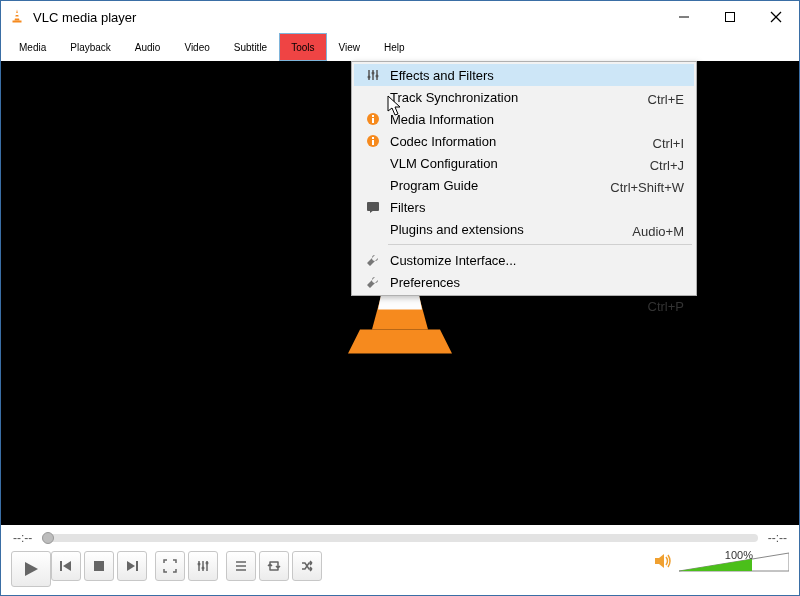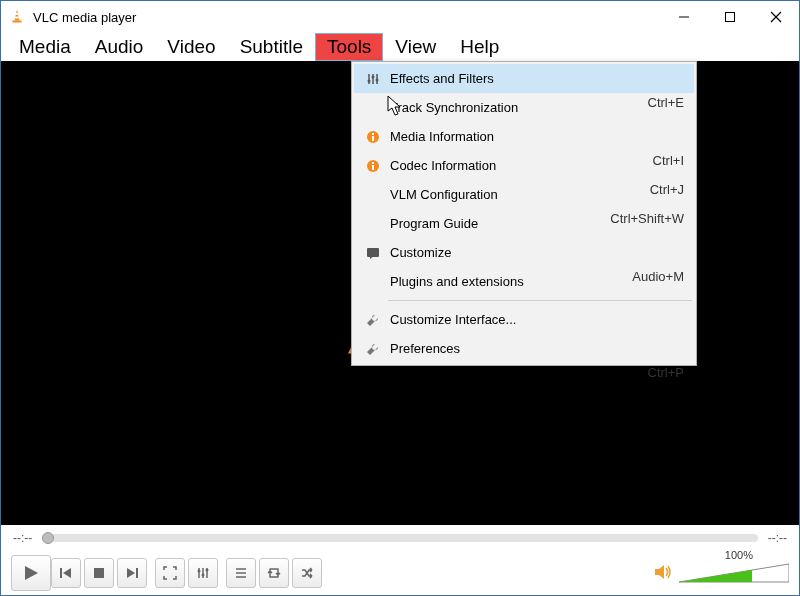--- a/index.html
+++ b/index.html
@@ -8,42 +8,42 @@
   
   .titlebar { height:32px; display:flex; align-items:center; justify-content:space-between; padding:0 0 0 8px; background:#fff; }
   .titlebar-left { display:flex; align-items:center; gap:8px; }
   .vlc-cone { width:16px; height:16px; }
   .title-text { font-size:13px; }
   .win-controls { display:flex; height:100%; }
   .win-btn { width:46px; height:32px; display:flex; align-items:center; justify-content:center; }
   .win-btn svg { stroke:#000; }
   
   .menubar { height:28px; display:flex; align-items:stretch; padding:0 6px; background:#fff; border-bottom:0; user-select:none; position:relative; }
-  .menu-item { padding:0 12px; display:flex; align-items:center; font-size:19px; cursor:default; }
+  .menu-item { padding:0 12px; display:flex; align-items:center; font-size:10px; cursor:default; }
   .menu-item.open { background:#ef4444; border:1px solid #7eb4da; padding:12px 11px; }
   
   .video { flex:1; background:#000; position:relative; overflow:hidden; }
   .center-cone { position:absolute; left:50%; top:50%; transform:translate(-50%, -50%); }
   
   .dropdown { position:absolute; left:350px; top:60px; width:346px; background:#f2f2f2; border:1px solid #b0b0b0; box-shadow:2px 2px 6px rgba(0,0,0,0.25); z-index:10; padding:2px; }
-  .dropdown .row { display:flex; align-items:center; height:29px; padding:0 10px 0 6px; font-size:13px; }
+  .dropdown .row { display:flex; align-items:center; height:22px; padding:0 10px 0 6px; font-size:13px; }
   .dropdown .row.hovered { background:#cde6f7; }
   .dropdown .ico { width:26px; display:flex; align-items:center; justify-content:center; flex-shrink:0; }
   .dropdown .lbl { flex:1; padding-left:4px; }
   .dropdown .sc  { color:#333; margin-left:16px;margin-top:48px; }
   .dropdown .sep { height:1px; background:#d0d0d0; margin:4px 2px 4px 34px; }
   
   .cursor { position:absolute; left:386px; top:94px; z-index:20; pointer-events:none; }
   
   .seek-row { height:26px; display:flex; align-items:center; padding:0 12px; gap:10px; background:#fff; }
   .time { font-size:12px; color:#555; }
   .seek { flex:1; height:8px; background:#e3e3e3; border-radius:4px; position:relative; }
   .seek-knob { position:absolute; left:0; top:-2px; width:12px; height:12px; border-radius:50%; background:#bdbdbd; border:1px solid #999; }
   
-  .controls { height:44px; display:flex; align-items:center; padding:0 10px; gap:0; background:#fff; }
+  .controls { height:44px; display:flex; align-items:flex-start; padding:0 10px; gap:0; background:#fff; }
   .cbtn { width:30px; height:30px; border:1px solid #c7c7c7; border-radius:3px; background:linear-gradient(#fff,#ececec); display:flex; align-items:center; justify-content:center; }
   .cbtn.play { width:40px; height:36px; }
   .cgroup { display:flex; gap:3px; }
   .spacer { flex:1; }
   .icon-stroke { stroke:#666; fill:none; stroke-width:1.5; }
   .icon-fill { fill:#666; }
   
   .volume-wrap { display:flex; align-items:center; gap:6px; }
   .vol-label { font-size:11px; color:#333; position:absolute; right:46px; bottom:34px;}
   .vol-ramp { width:110px; height:22px; position:relative; }
@@ -81,20 +81,21 @@
         <svg width="12" height="12">
             <line x1="1" y1="1" x2="11" y2="11" stroke="#000" stroke-width="1.2"></line>
             <line x1="11" y1="1" x2="1" y2="11" stroke="#000" stroke-width="1.2"></line>
           </svg>
       </div>
     </div>
   </div>
 
   <div class="menubar">
     <div class="menu-item">Media</div>
+    <div class="menu-item">Playback</div>
     <div class="menu-item">Audio</div>
     <div class="menu-item">Video</div>
     <div class="menu-item">Subtitle</div>
     <div class="menu-item open">Tools</div>
     <div class="menu-item">View</div>
     <div class="menu-item">Help</div>
   </div>
 
   <div class="video">
     <div class="center-cone">
@@ -251,21 +252,21 @@
         <span class="lbl">Program Guide</span>
         <span class="sc"></span>
       </div>
       <div class="row">
         <span class="ico">
           <svg width="14" height="14">
             <rect x="1" y="2" width="12" height="9" rx="1" fill="#555"></rect>
             <polygon points="4,10 4,13 8,10" fill="#555"></polygon>
           </svg>
         </span>
-        <span class="lbl">Customize</span>
+        <span class="lbl">Filters</span>
         <span class="sc">Audio+M</span>
       </div>
       <div class="row">
         <span class="ico"></span>
         <span class="lbl">Plugins and extensions</span>
         <span class="sc"></span>
       </div>
       <div class="sep"></div>
       <div class="row">
         <span class="ico">

